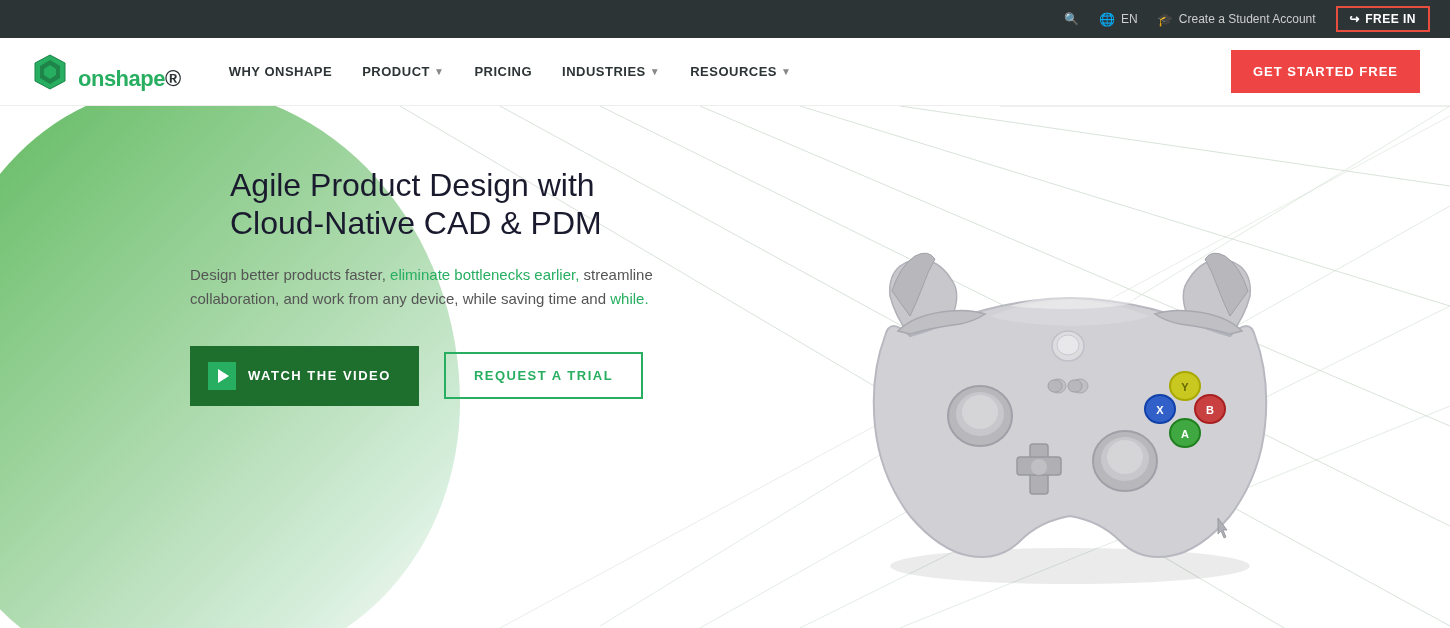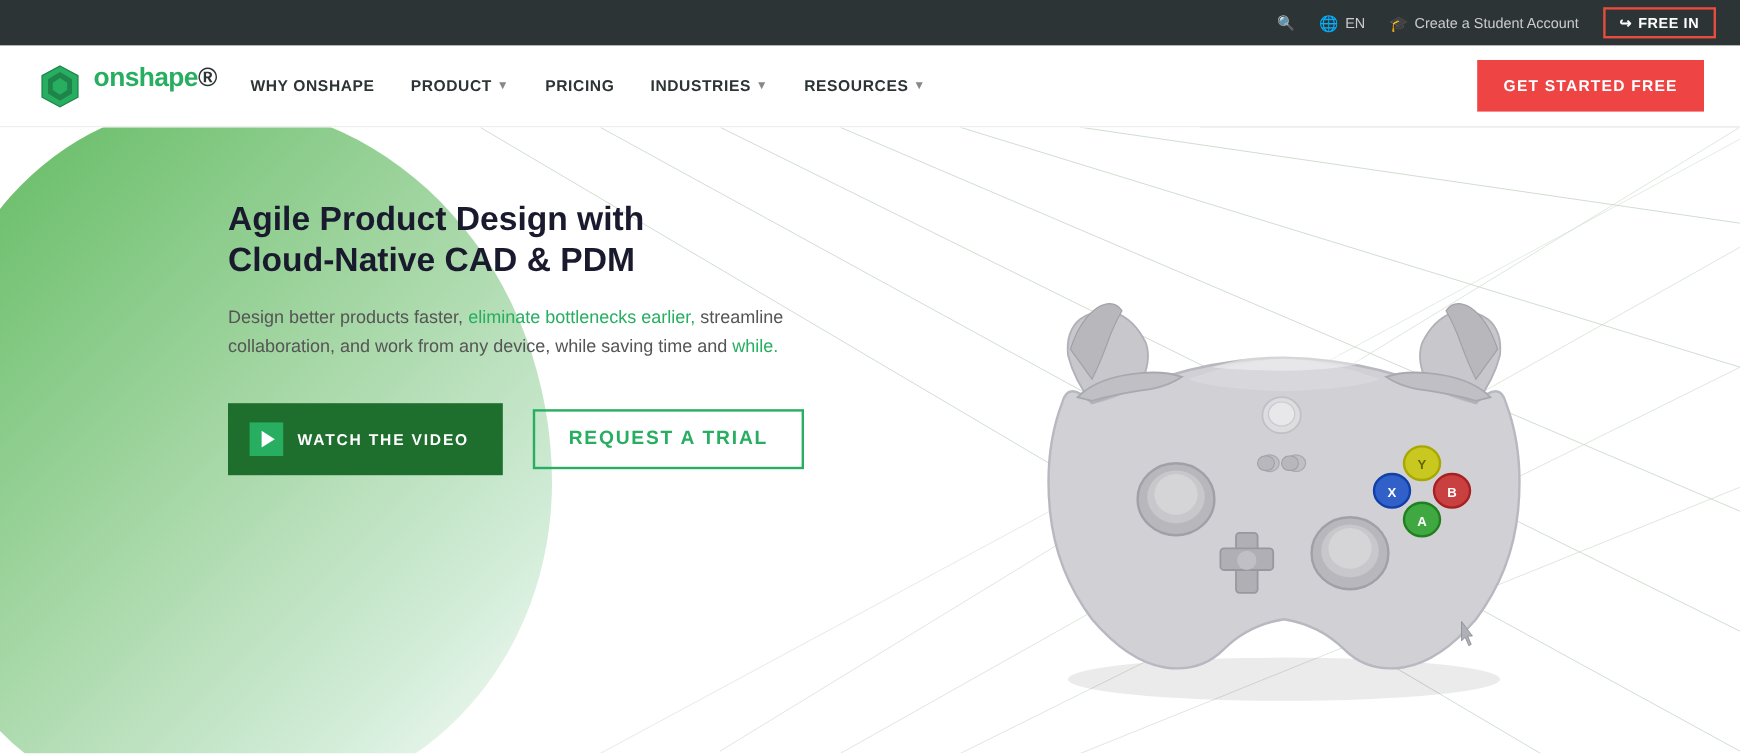--- a/index.html
+++ b/index.html
@@ -44,23 +44,23 @@
       display: flex;
       align-items: center;
       padding: 0 30px;
       border-bottom: 1px solid #eee;
       background: #fff;
       position: relative;
       z-index: 10;
     }
     .logo-area {
       display: flex;
-      align-items: flex-start;
+      align-items: flex-end;
       gap: 8px;
-      margin-right: 28px;
+      margin-right: 48px;
       cursor: pointer;
     }
     .logo-icon {
       width: 40px;
       height: 40px;
     }
     .logo-text {
       font-size: 22px;
       font-weight: bold;
       color: #2d3436;
@@ -120,25 +120,26 @@
     }
 
     .hero-content {
       position: relative;
       z-index: 2;
       padding: 60px 0 0 190px;
       max-width: 700px;
     }
 
     .hero-title {
-      font-size: 28px;
-      font-weight: 700;
+      font-size: 32px;
+      font-weight: 400;
       color: #1a1a2e;
       line-height: 1.2;
       margin-bottom: 20px;
+      margin-left: 40px;
     }
 
     .hero-description {
       font-size: 15px;
       color: #555;
       line-height: 1.6;
       max-width: 490px;
       margin-bottom: 35px;
     }
 
@@ -182,21 +183,21 @@
       border-bottom: 7px solid transparent;
       border-left: 11px solid #fff;
       margin-left: 2px;
     }
 
     .request-trial-btn {
       background: transparent;
       color: #27ae60;
       border: 2px solid #27ae60;
       padding: 14px 28px;
-      font-size: 16px;
+      font-size: 13px;
       font-weight: bold;
       letter-spacing: 1.5px;
       text-transform: uppercase;
       cursor: pointer;
     }
 
     
     .controller-area {
       position: absolute;
       right: 80px;

